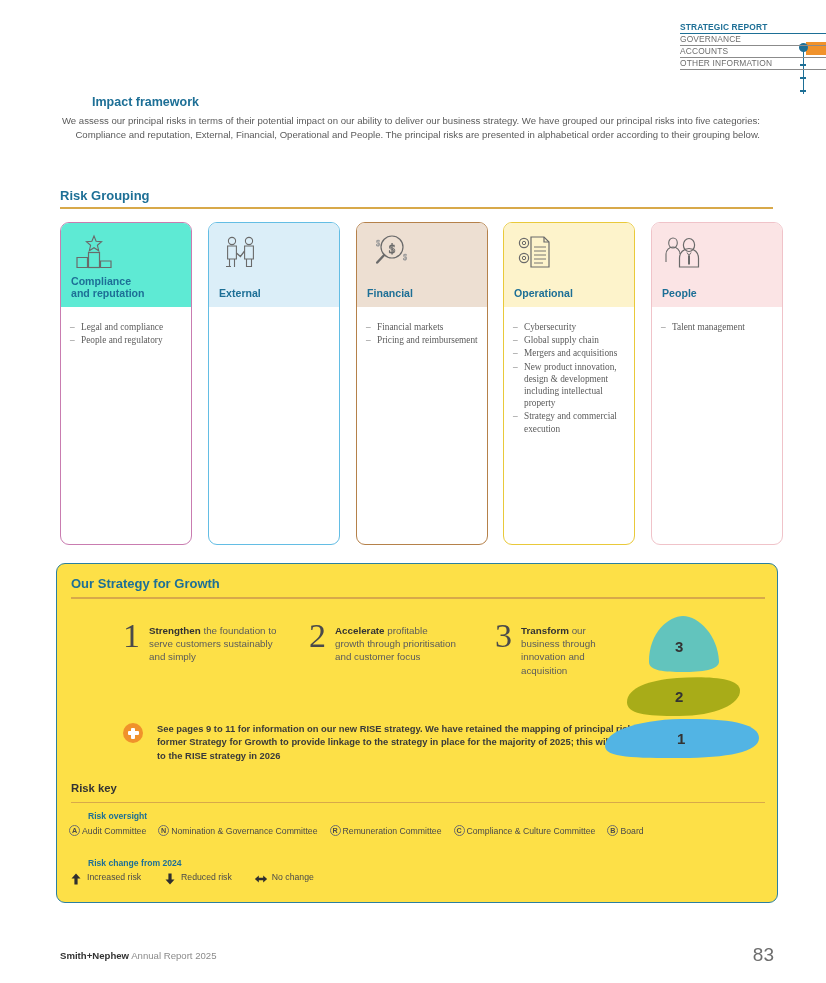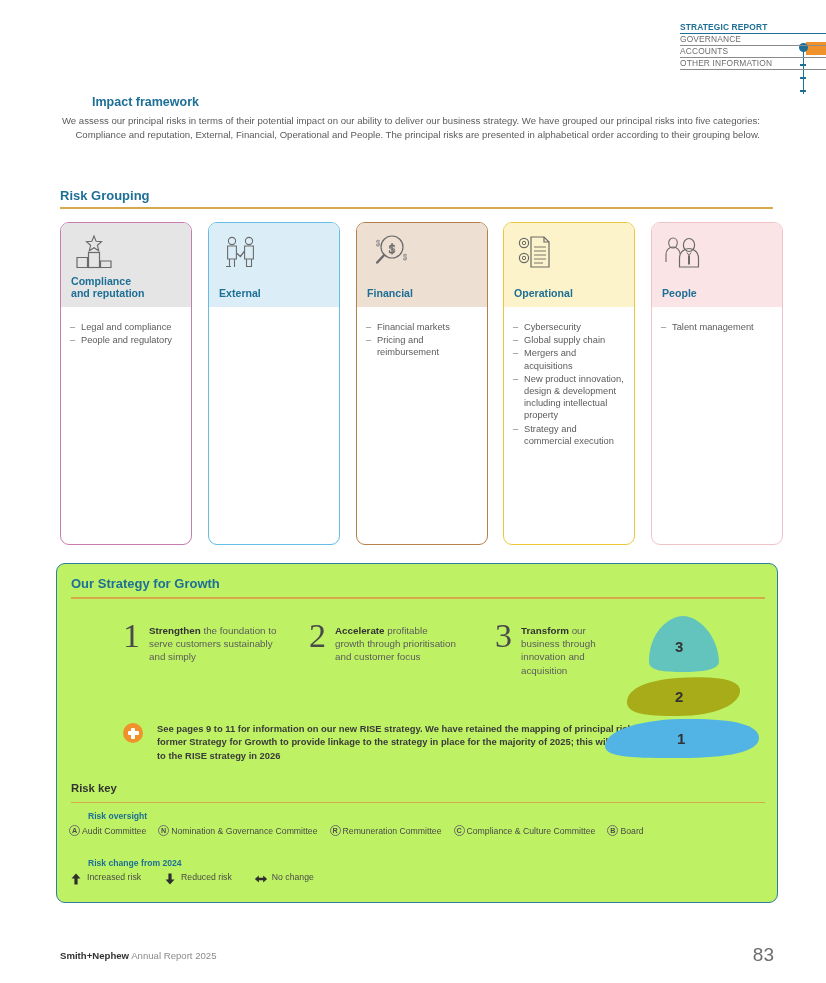--- a/index.html
+++ b/index.html
@@ -79,41 +79,41 @@
   .card-title {
     position: absolute; left: 10px; bottom: 7px;
     font-size: 10.6px; font-weight: bold; color: #1d6f96;
     line-height: 12.6px;
   }
   .card-icon { height: 40px; width: 46px; margin-top: 2px; }
   .card-body { padding: 14px 9px 0 9px; }
   .card-body ul { list-style: none; }
   .card-body li {
     font-size: 9.3px; line-height: 12.2px; color: #5b5b5b;
-    padding-left: 11px; position: relative; margin-bottom: 1px;
+    padding-left: 11px; position: relative; margin-bottom: 1px; font-family: Liberation Serif, serif;
   }
   .card-body li:before {
     content: "\2013"; position: absolute; left: 0; top: 0; color: #7a7a7a;
   }
 
   .c0 { left: 0;     border-color: #c97cb0; }
   .c1 { left: 148px; border-color: #63bde4; }
   .c2 { left: 296px; border-color: #b5814a; }
   .c3 { left: 443px; border-color: #e9c93a; }
   .c4 { left: 591px; border-color: #f0c3c9; }
-  .c0 .card-head { background: #e5e5e5; }
+  .c0 .card-head { background: #5eead4; }
   .c1 .card-head { background: #dbeef8; }
   .c2 .card-head { background: #eddfd2; }
   .c3 .card-head { background: #fdf3cb; }
   .c4 .card-head { background: #fbe4e5; }
 
   
   .panel {
     position: absolute; left: 56px; top: 563px; width: 722px; height: 340px;
-    border: 1.4px solid #2a7fa0; border-radius: 9px; background: #bef264;
+    border: 1.4px solid #2a7fa0; border-radius: 9px; background: #fde047;
   }
   .panel-h { position: absolute; left: 14px; top: 12px; font-size: 13px; }
   .panel-rule {
     position: absolute; left: 14px; top: 33px; width: 694px;
     height: 1.5px; background: #d8a94a;
   }
   .steps { position: absolute; left: 14px; top: 55px; width: 520px; }
   .step { position: absolute; top: 0; display: flex; }
   .s0 { left: 52px; width: 160px; }
   .s1 { left: 238px; width: 150px; }

